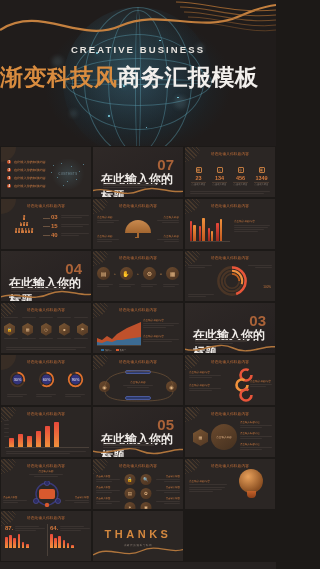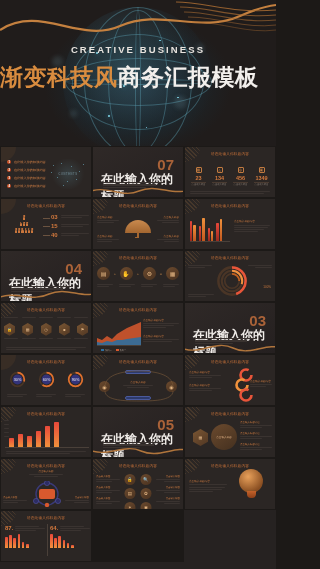--- a/index.html
+++ b/index.html
@@ -814,17 +814,24 @@
           <span class="bar o" style="width:2.6px;height:14px;margin-right:1.6px;background:linear-gradient(180deg,#e8483a,#f0913c)"></span>
           <span class="bar o" style="width:2.6px;height:10px;margin-right:1.6px;background:linear-gradient(180deg,#e8483a,#f0913c)"></span>
           <span class="bar o" style="width:2.6px;height:12px;margin-right:1.6px;background:linear-gradient(180deg,#e8483a,#f0913c)"></span>
           <span class="bar o" style="width:2.6px;height:8px;margin-right:1.6px;background:linear-gradient(180deg,#e8483a,#f0913c)"></span>
           <span class="bar o" style="width:2.6px;height:5px;margin-right:1.6px;background:linear-gradient(180deg,#e8483a,#f0913c)"></span>
           <span class="bar o" style="width:2.6px;height:3px;background:linear-gradient(180deg,#e8483a,#f0913c)"></span>
         </div>
       </div>
     </div>
 
+    <div class="slide">
+      <div class="thanks">THANKS</div>
+      <div class="thanks-s">感谢您的观看与聆听</div>
+      <svg style="position:absolute;left:0;bottom:0;width:92px;height:18px" viewBox="0 0 92 18" preserveAspectRatio="none">
+        <path d="M0,12 C16,2 32,16 48,8 C64,0 78,12 92,6" fill="none" stroke="#b0753c" stroke-width="1.3"></path>
+      </svg>
+    </div>
 
     <div class="slide" style="background:#1c1917;border-color:#1c1917"></div>
 
   </div>
 </div>
 
 </body></html>

